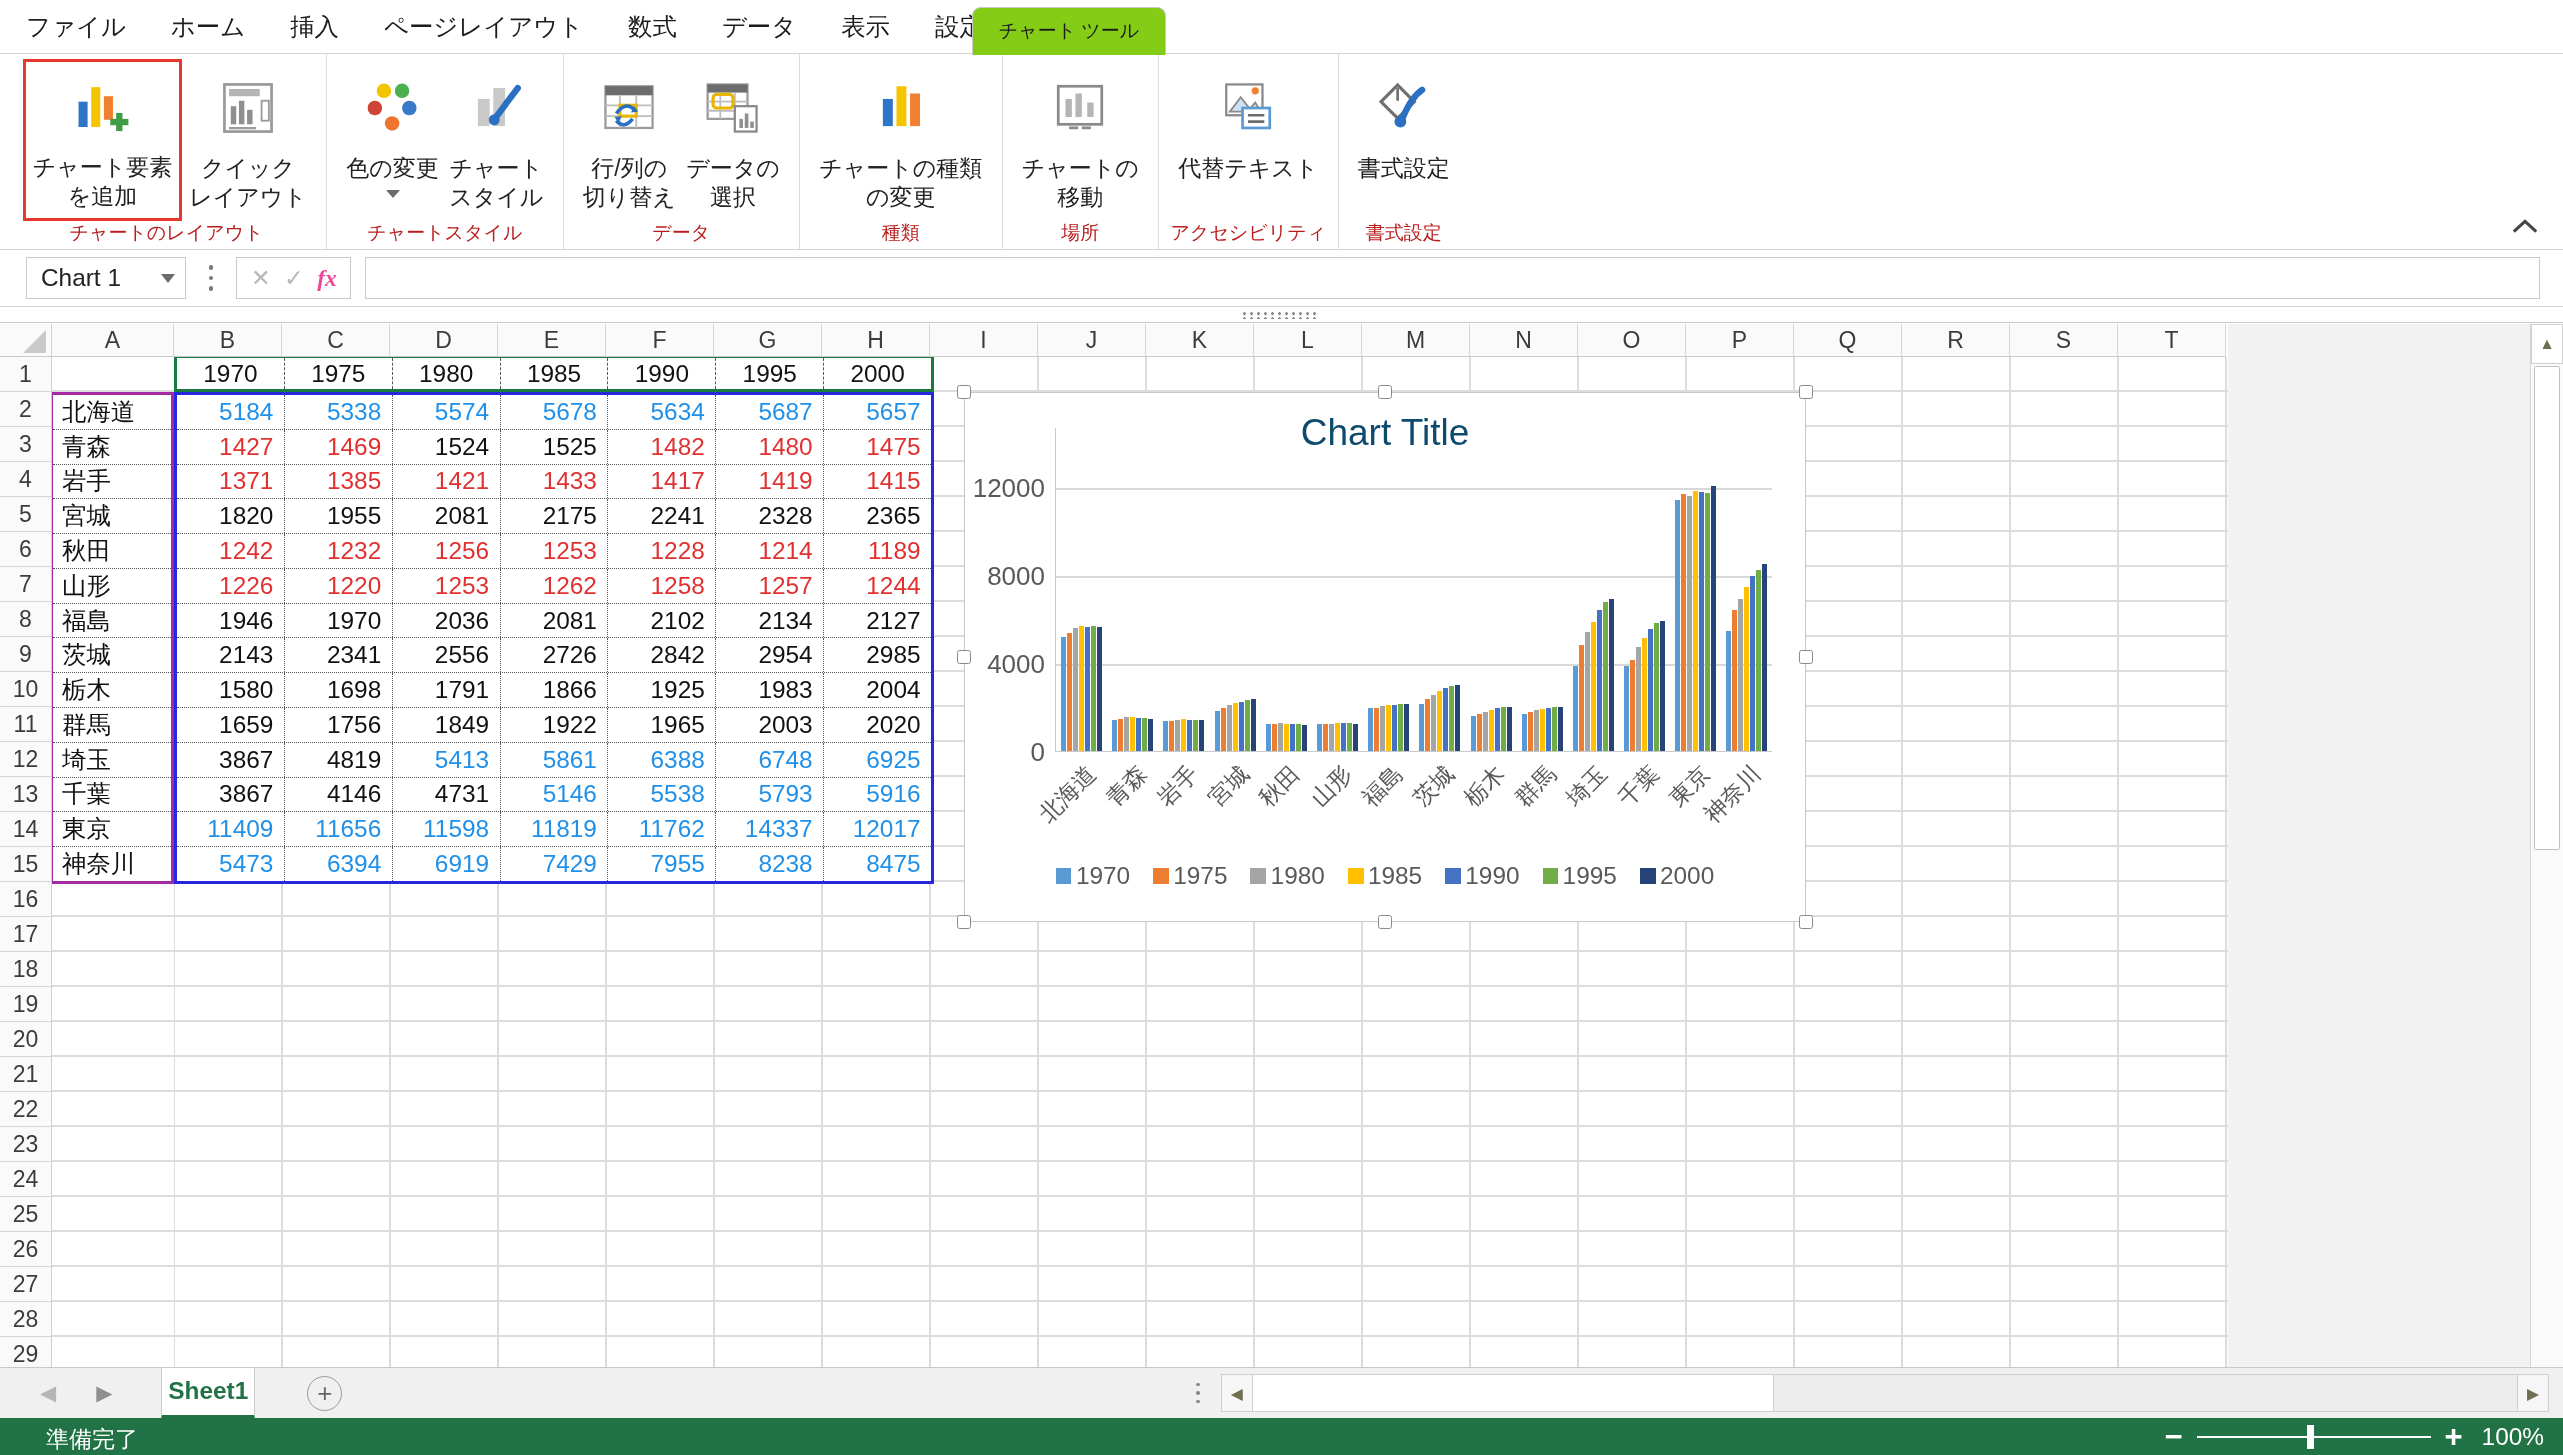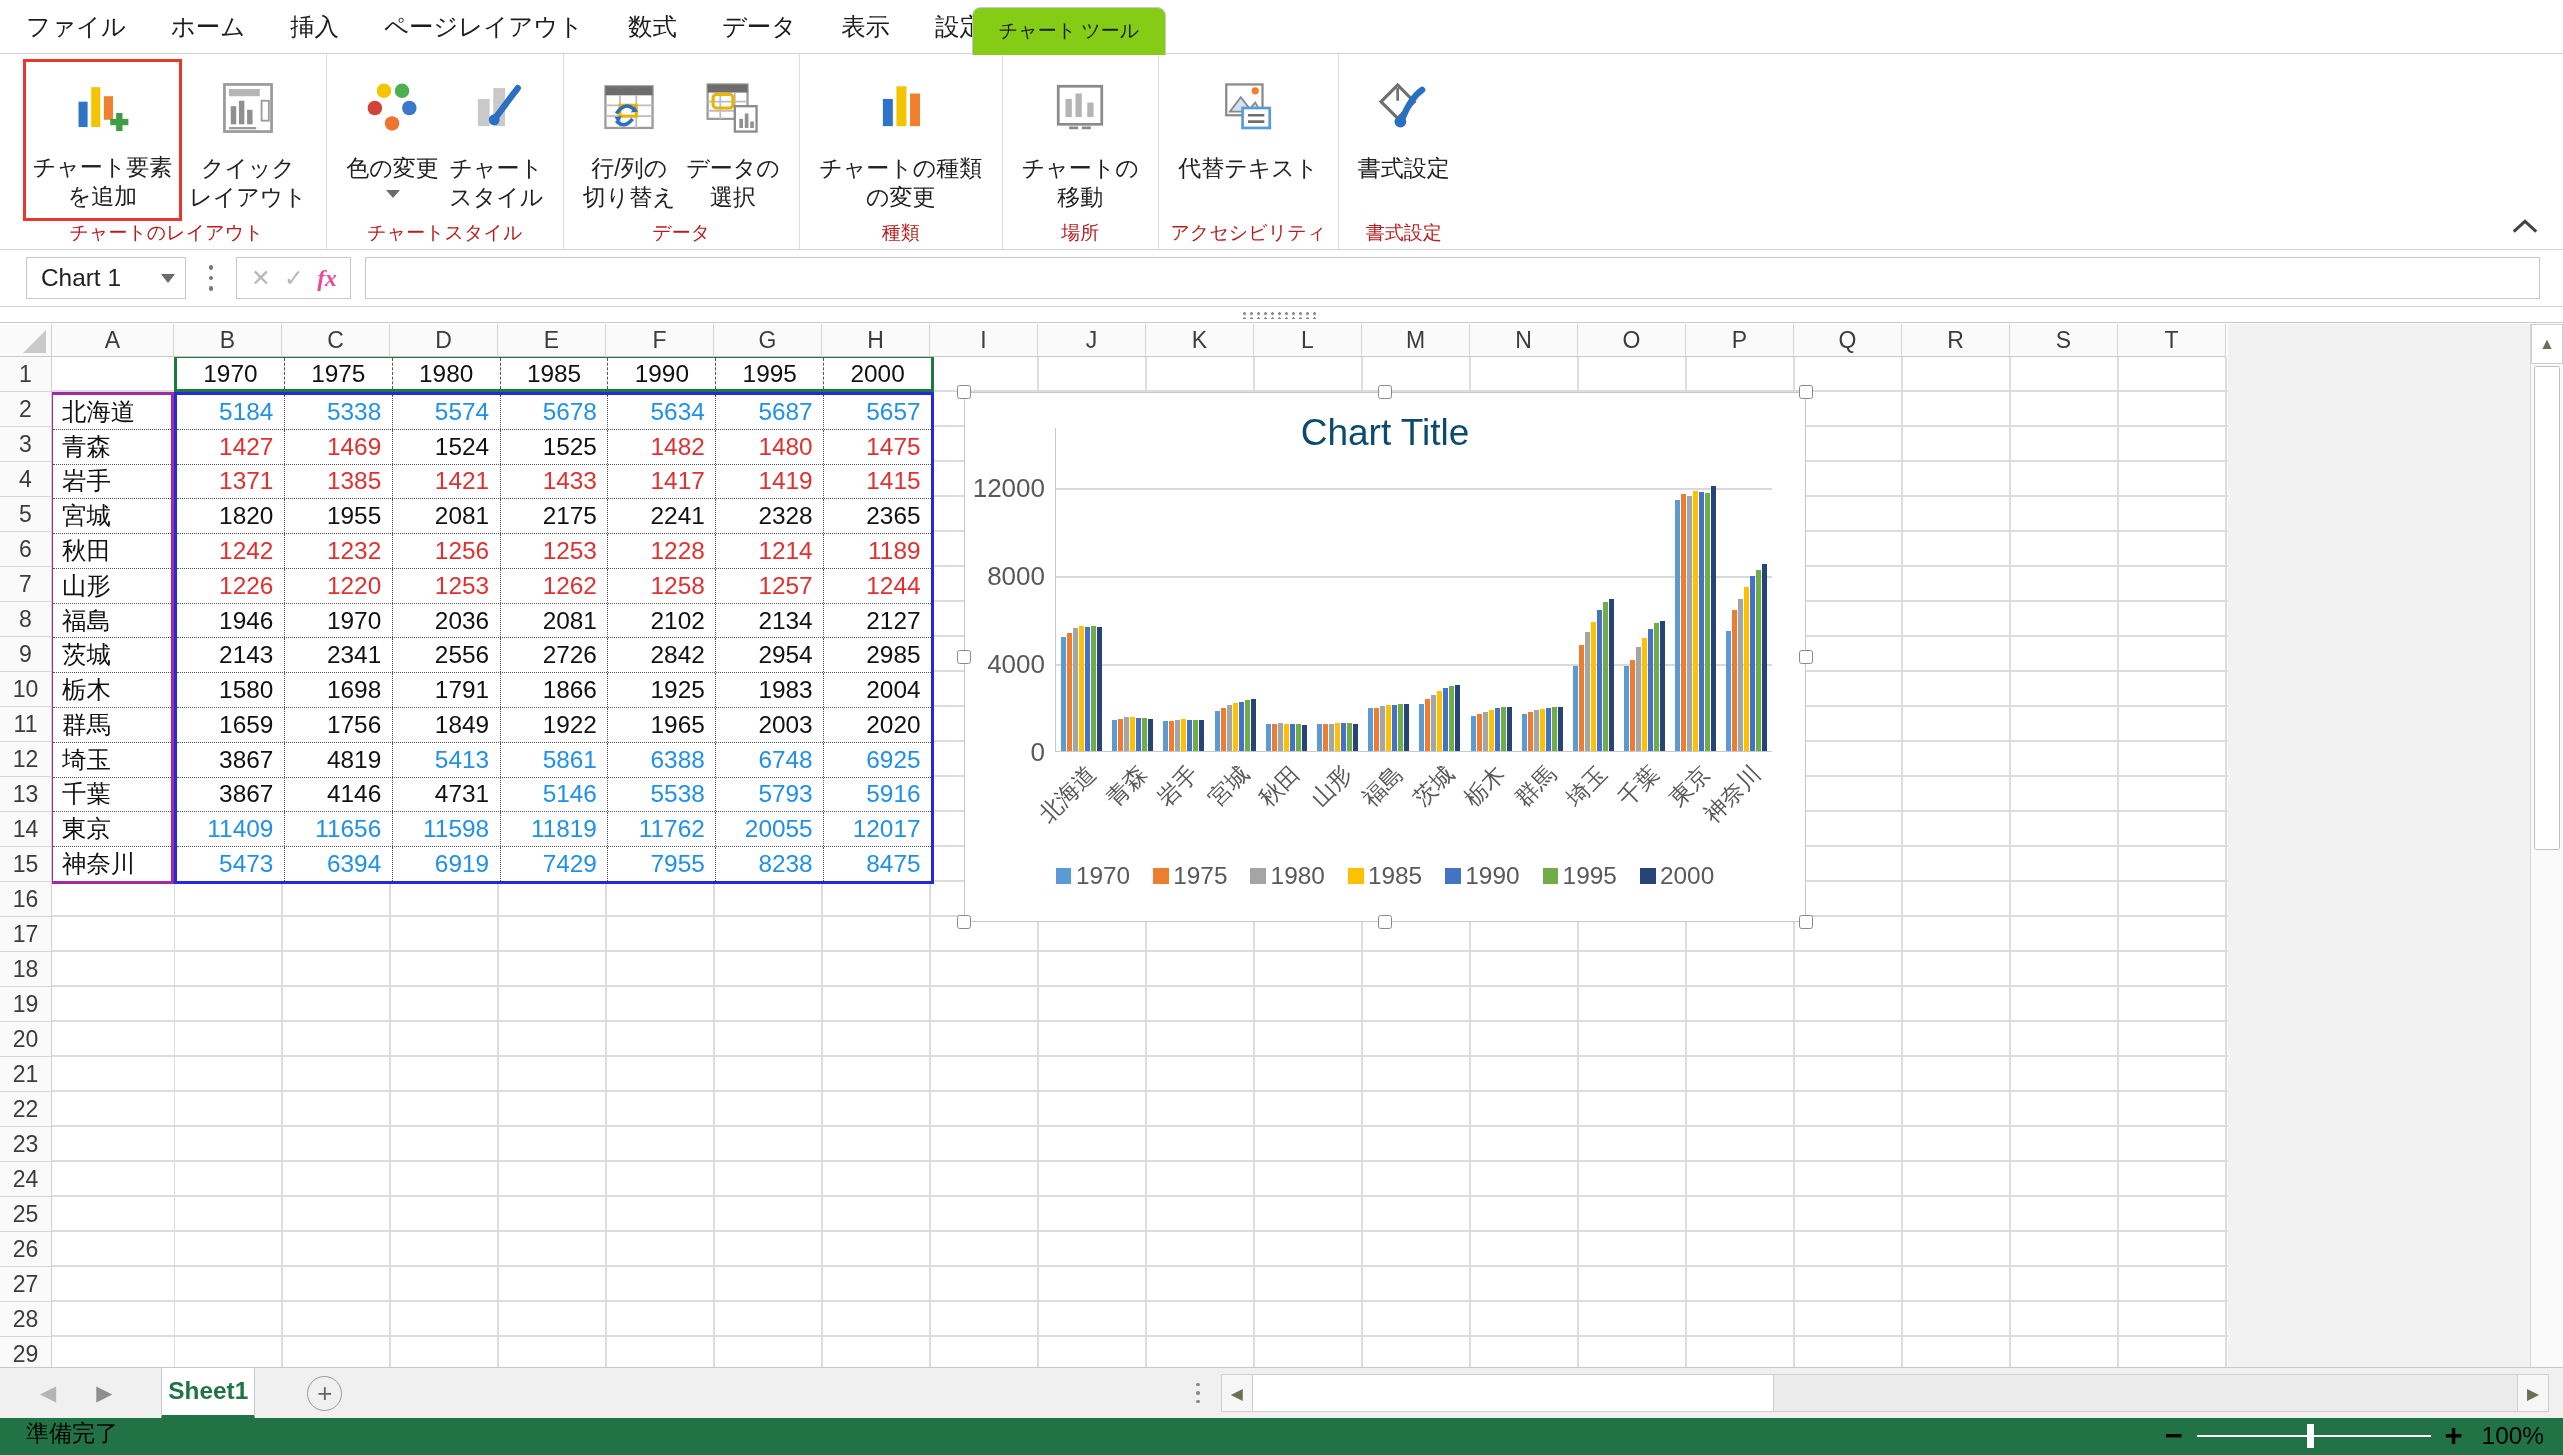--- a/index.html
+++ b/index.html
@@ -137,21 +137,21 @@
   #hscroll { position:relative; margin-left:21px; flex:1; height:38px; background:#ececec;
     border:1.7px solid #cfcfcf; margin-right:14px; display:flex; align-items:stretch; }
   #hs-left { width:31px; background:#f6f6f6; border-right:1.7px solid #cfcfcf; display:flex;
     align-items:center; justify-content:center; font-size:15.7px; color:#6e6e52; }
   #hs-thumb { width:521px; background:#fff; border-right:1.7px solid #cfcfcf; }
   #hs-right { margin-left:auto; width:31px; background:#f6f6f6; border-left:1.7px solid #cfcfcf;
     display:flex; align-items:center; justify-content:center; font-size:15.7px; color:#6e6e52; }
 
   
   #statusbar { position:absolute; left:0; top:1418px; width:2563px; height:37px; background:#217346;
-    display:flex; align-items:flex-start; color:#000000; z-index:16; }
+    display:flex; align-items:flex-end; color:#ffffff; z-index:16;padding-left:20px; }
   #status-text { font-size:23px; margin-left:26px; }
   #zoomctl { margin-left:auto; display:flex; align-items:center; margin-right:19px; }
   #zoom-minus,#zoom-plus { font-size:31px; font-weight:bold; }
   #zoom-track { position:relative; width:234px; height:2.6px; background:#fff; margin:0 14px; }
   #zoom-thumb { position:absolute; left:110px; top:-10.5px; width:7px; height:23.5px; background:#fff; }
   #zoom-pct { font-size:24.4px; margin-left:19px; }
 </style>
 </head>
 <body>
 
@@ -553,21 +553,21 @@
           <div class="vcell hi">5538</div>
           <div class="vcell hi">5793</div>
           <div class="vcell hi">5916</div>
         </div>
         <div class="vrow">
           <div class="vcell hi">11409</div>
           <div class="vcell hi">11656</div>
           <div class="vcell hi">11598</div>
           <div class="vcell hi">11819</div>
           <div class="vcell hi">11762</div>
-          <div class="vcell hi">20055</div>
+          <div class="vcell hi">14337</div>
           <div class="vcell hi">12017</div>
         </div>
         <div class="vrow">
           <div class="vcell hi">5473</div>
           <div class="vcell hi">6394</div>
           <div class="vcell hi">6919</div>
           <div class="vcell hi">7429</div>
           <div class="vcell hi">7955</div>
           <div class="vcell hi">8238</div>
           <div class="vcell hi">8475</div>

